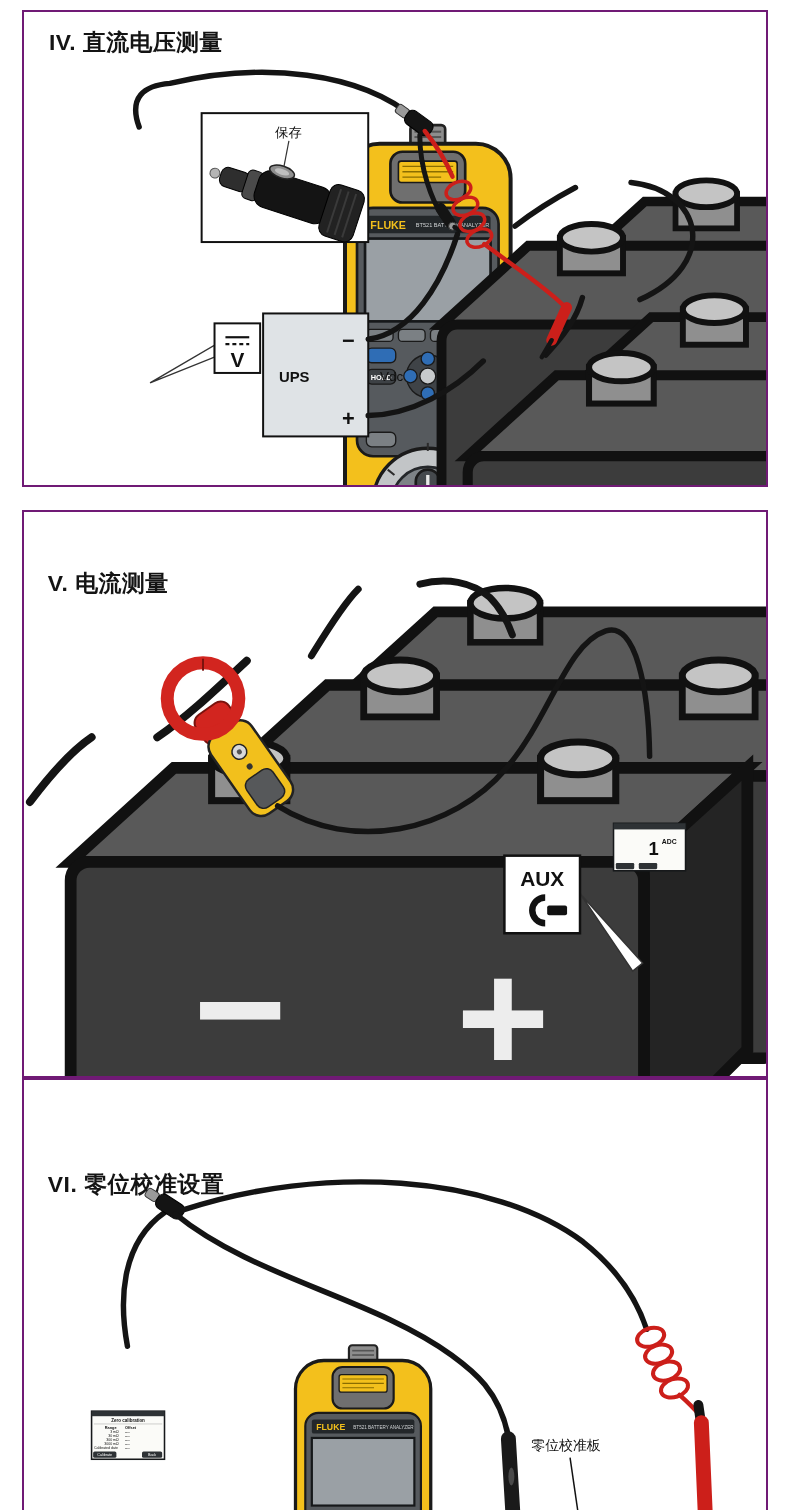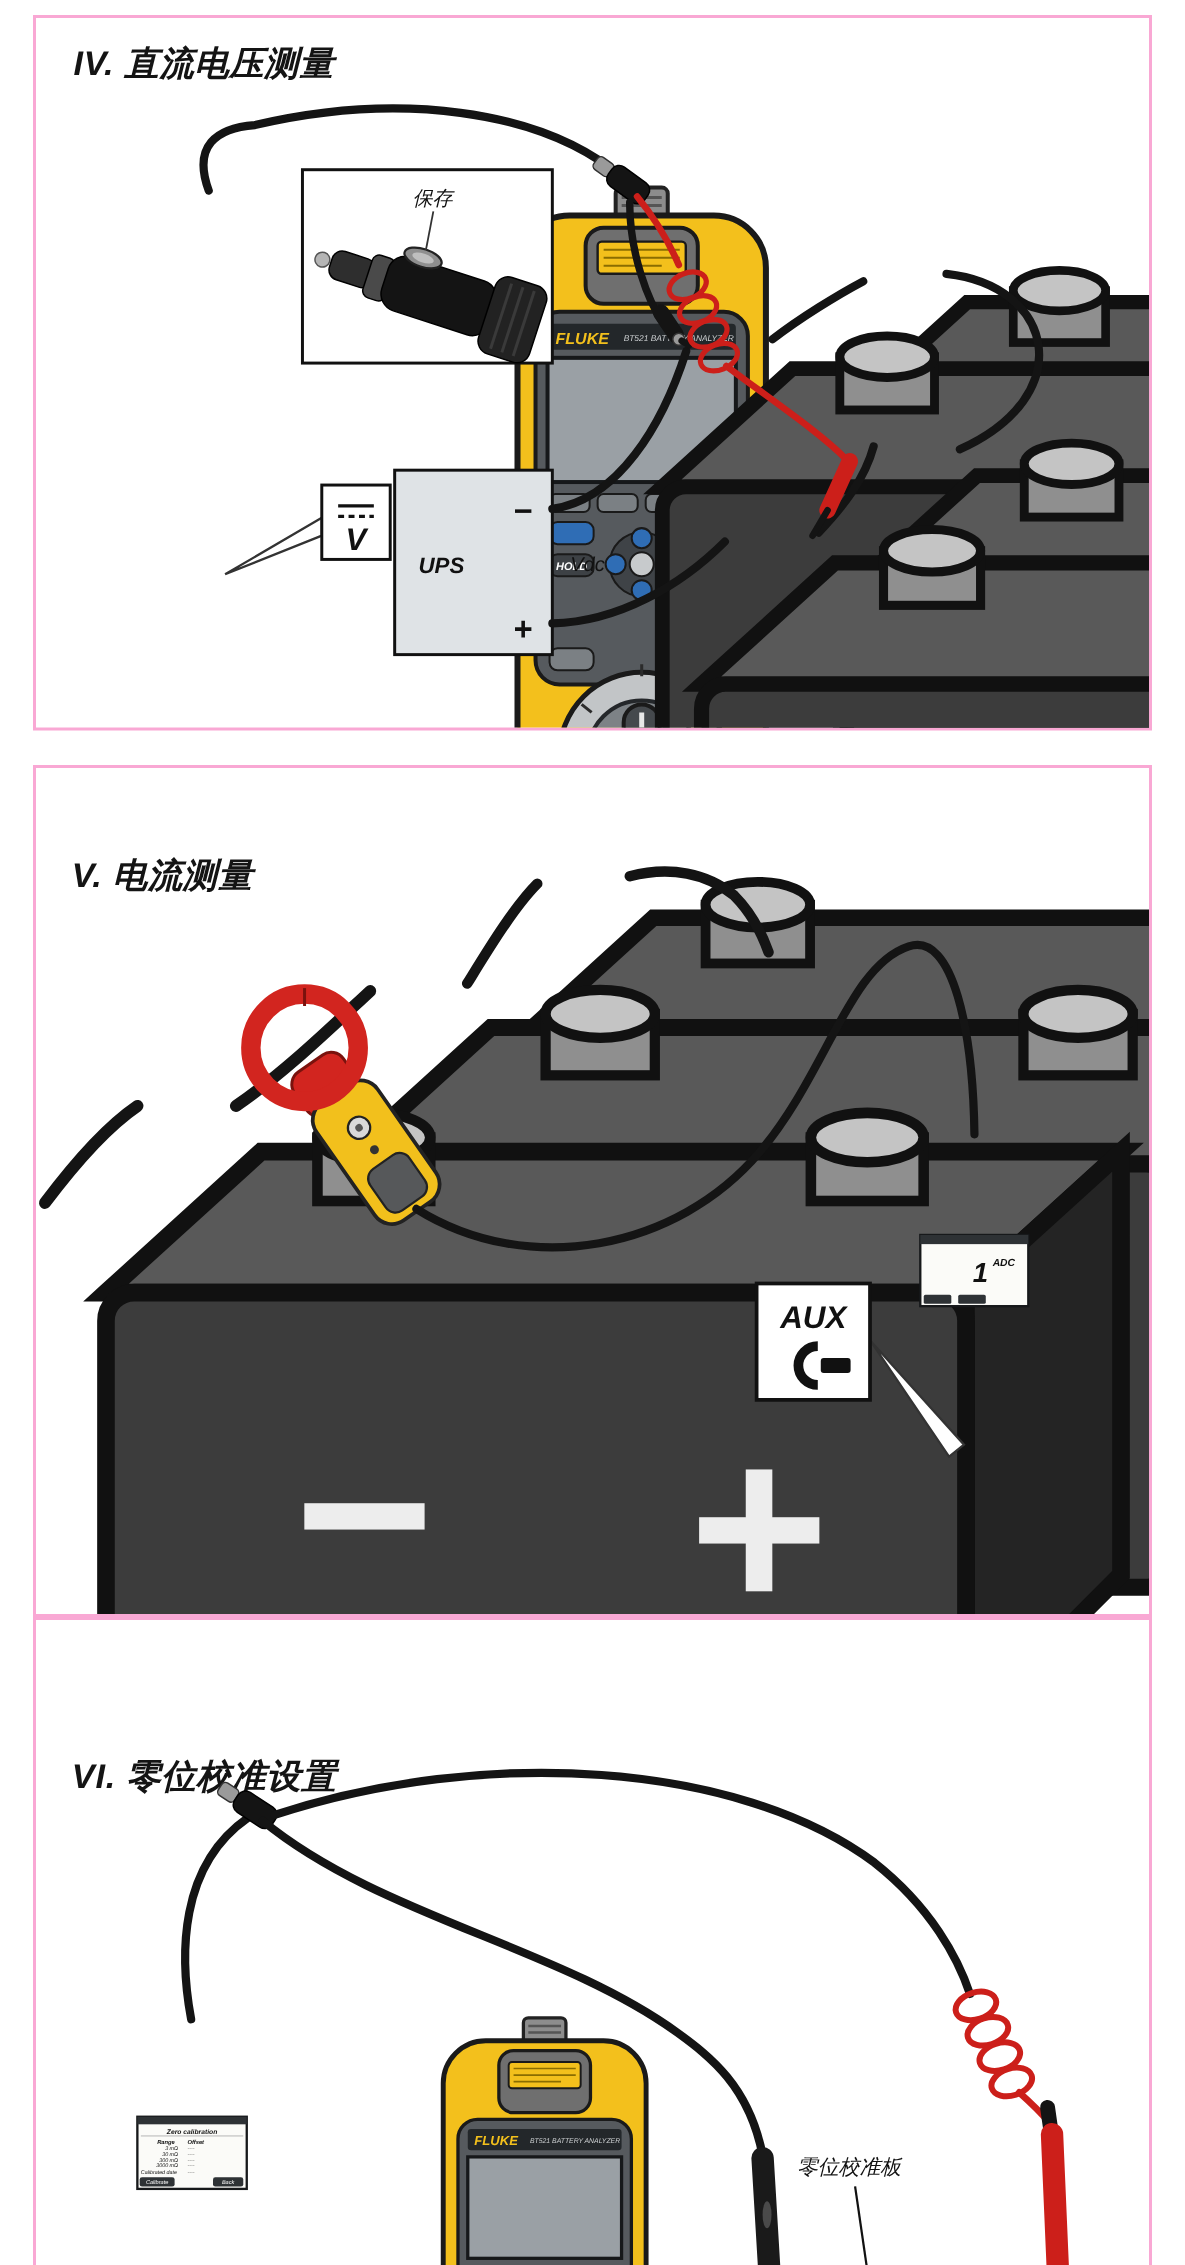--- a/index.html
+++ b/index.html
@@ -3,21 +3,21 @@
 <meta charset="utf-8">
 <style>
   *{margin:0;padding:0;box-sizing:border-box}
   html,body{background:#ffffff}
   body{
     width:790px;height:1510px;position:relative;
     font-family:"Liberation Sans","DejaVu Sans",sans-serif;
   }
   .panel{
     position:absolute;left:22px;width:746px;
-    background:#fff;border:2px solid #f9a8d4;font-style:italic;
+    background:#fff;border:2px solid #701a75;
   }
   #panel-dc{top:10px;height:477px}
   #panel-current{top:510px;height:568px}
   #panel-zero{top:1078px;height:616px}
   .panel svg{display:block;width:100%;height:100%}
   svg text{font-family:"Liberation Sans","DejaVu Sans",sans-serif}
   .panel-title{font-size:23px;font-weight:600;fill:#141414;letter-spacing:.5px}
   symbol,use{overflow:visible}
   #sprite{position:absolute;width:0;height:0;overflow:hidden}
 </style>

